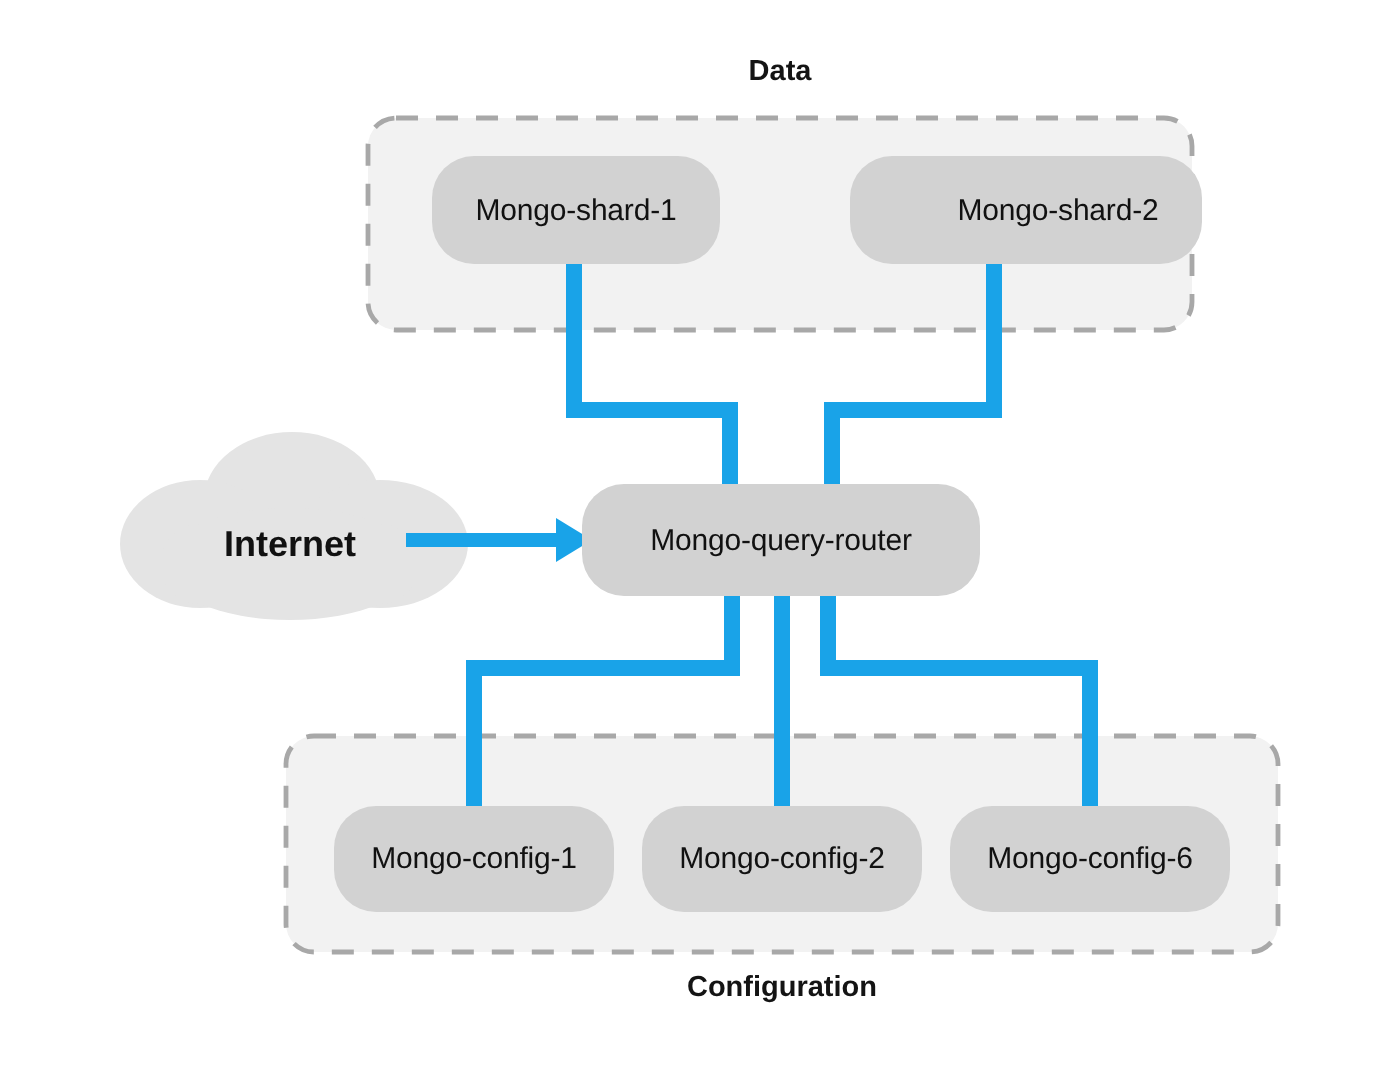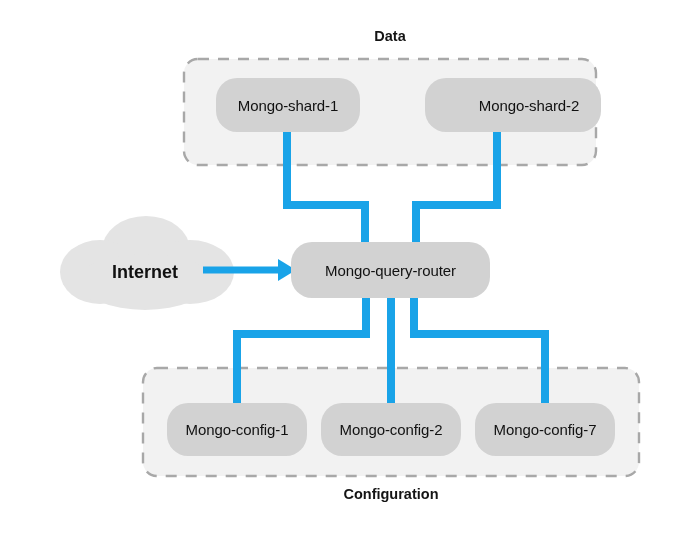--- a/index.html
+++ b/index.html
@@ -115,16 +115,16 @@
 
   <div class="node-box" style="left:167px; top:403px; width:140px; height:53px;">
     <span>Mongo-config-1</span>
   </div>
 
   <div class="node-box" style="left:321px; top:403px; width:140px; height:53px;">
     <span>Mongo-config-2</span>
   </div>
 
   <div class="node-box" style="left:475px; top:403px; width:140px; height:53px;">
-    <span>Mongo-config-7</span>
+    <span>Mongo-config-6</span>
   </div>
 
 </div>
 
 </body></html>

